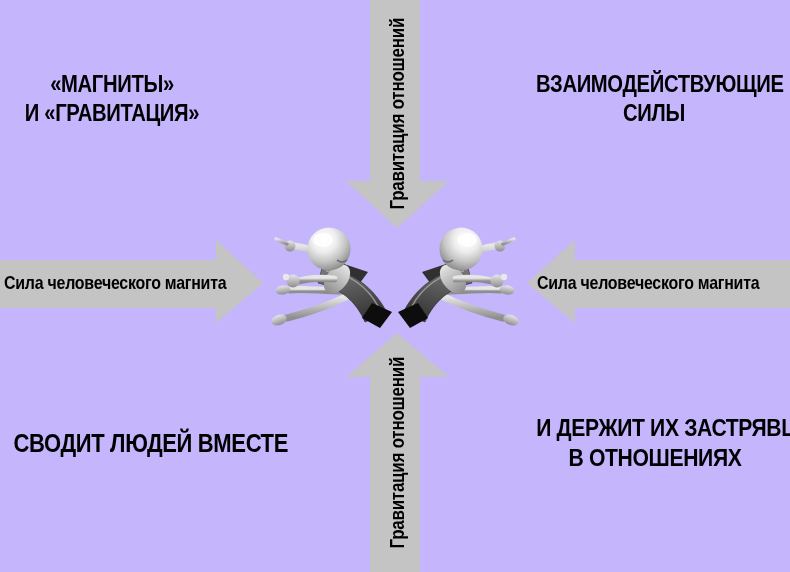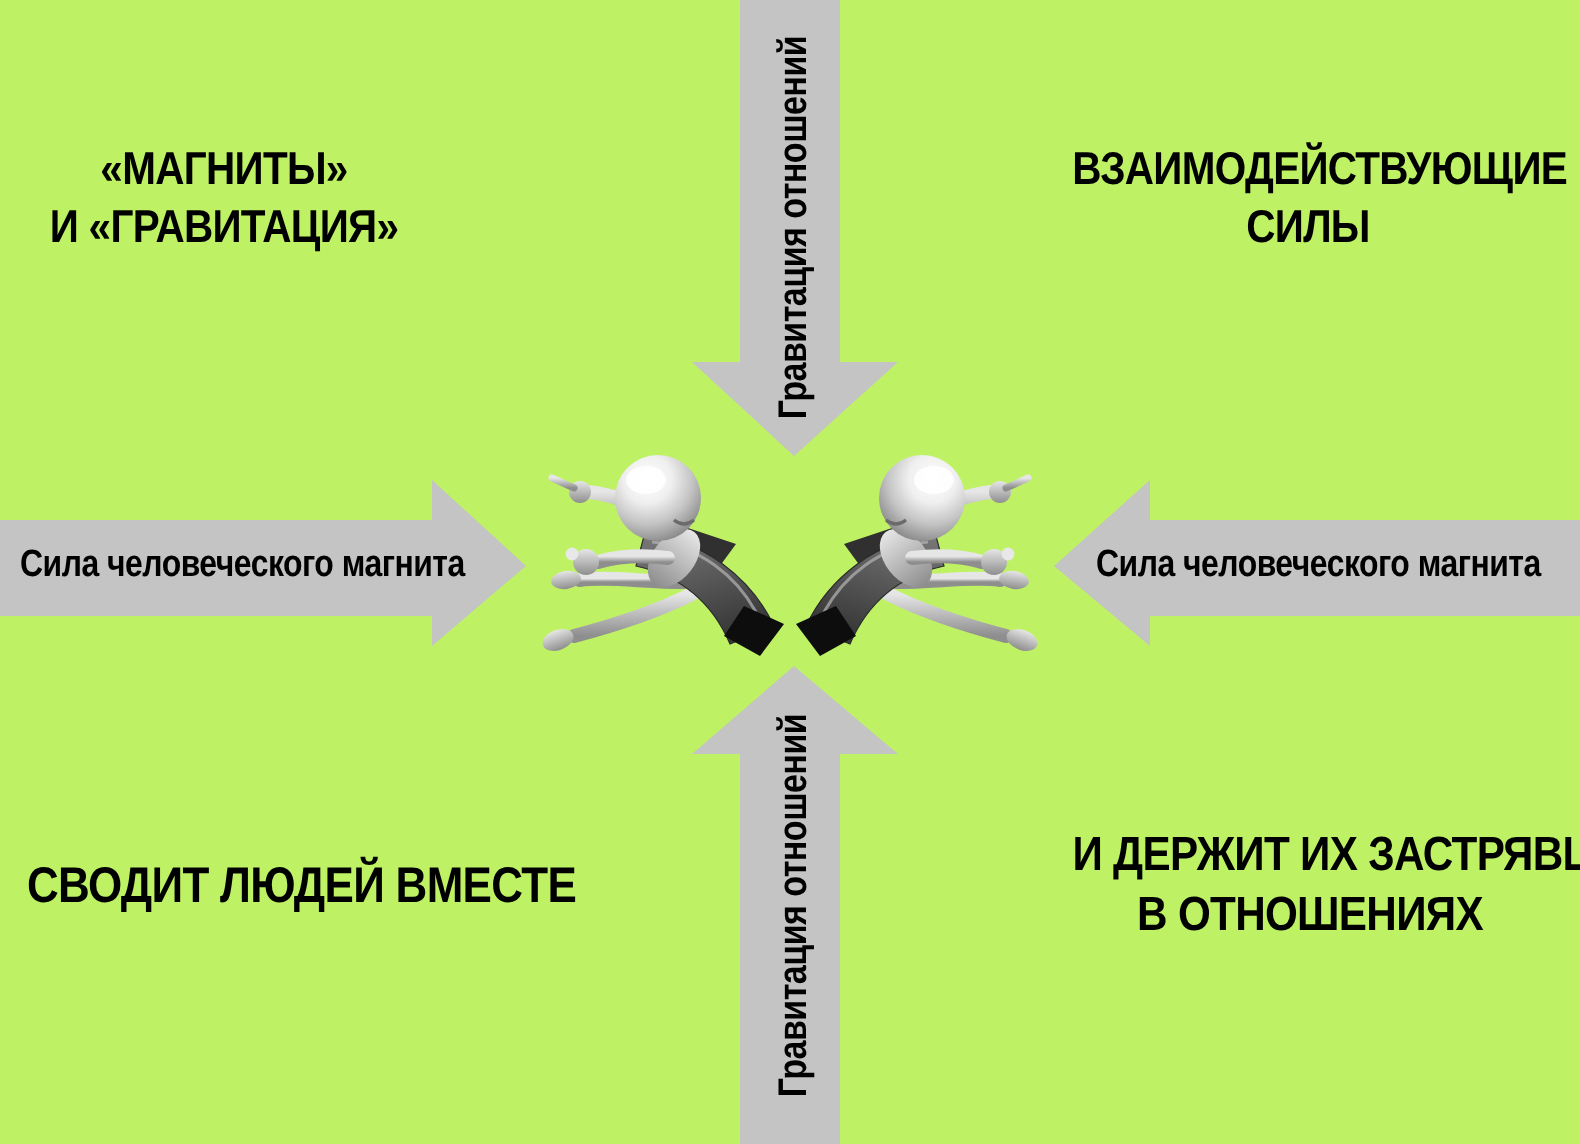--- a/index.html
+++ b/index.html
@@ -1,28 +1,28 @@
 <!DOCTYPE html>
 <html><head>
 <meta charset="utf-8">
 <style>
   html,body { margin:0; padding:0; background:#ffffff; }
   .stage {
-    position:relative; width:790px; height:572px; background:#bef264;
+    position:relative; width:790px; height:572px; background:#c4b5fd;
     font-family:"Liberation Sans", sans-serif; overflow:hidden;
   }
   .heading {
     position:absolute; font-weight:bold; color:#000; text-align:center;
     font-size:23px; line-height:29px; letter-spacing:-0.4px;
     transform:scaleX(0.88); transform-origin:center top; white-space:nowrap;
   }
   .heading .ln { display:block; }
   .heading.bl { font-size:25px; line-height:30px; }
   .heading.br { font-size:24px; line-height:30px; }
-  .arrow { position:absolute; background:#c4c4c4; display:flex; }
+  .arrow { position:absolute; background:#c4c4c4; display:flex;justify-content:center; }
   .varrow { align-items:center; justify-content:center; }
   .varrow-label {
     writing-mode:vertical-rl; transform:rotate(180deg) scaleY(0.85);
     font-size:20px; font-weight:bold; color:#000; white-space:nowrap;
     letter-spacing:-0.3px;
   }
   .harrow { align-items:center; }
   .harrow-label {
     font-size:19px; font-weight:bold; color:#000; white-space:nowrap;
     letter-spacing:-0.3px; transform:scaleX(0.84); transform-origin:left center;

